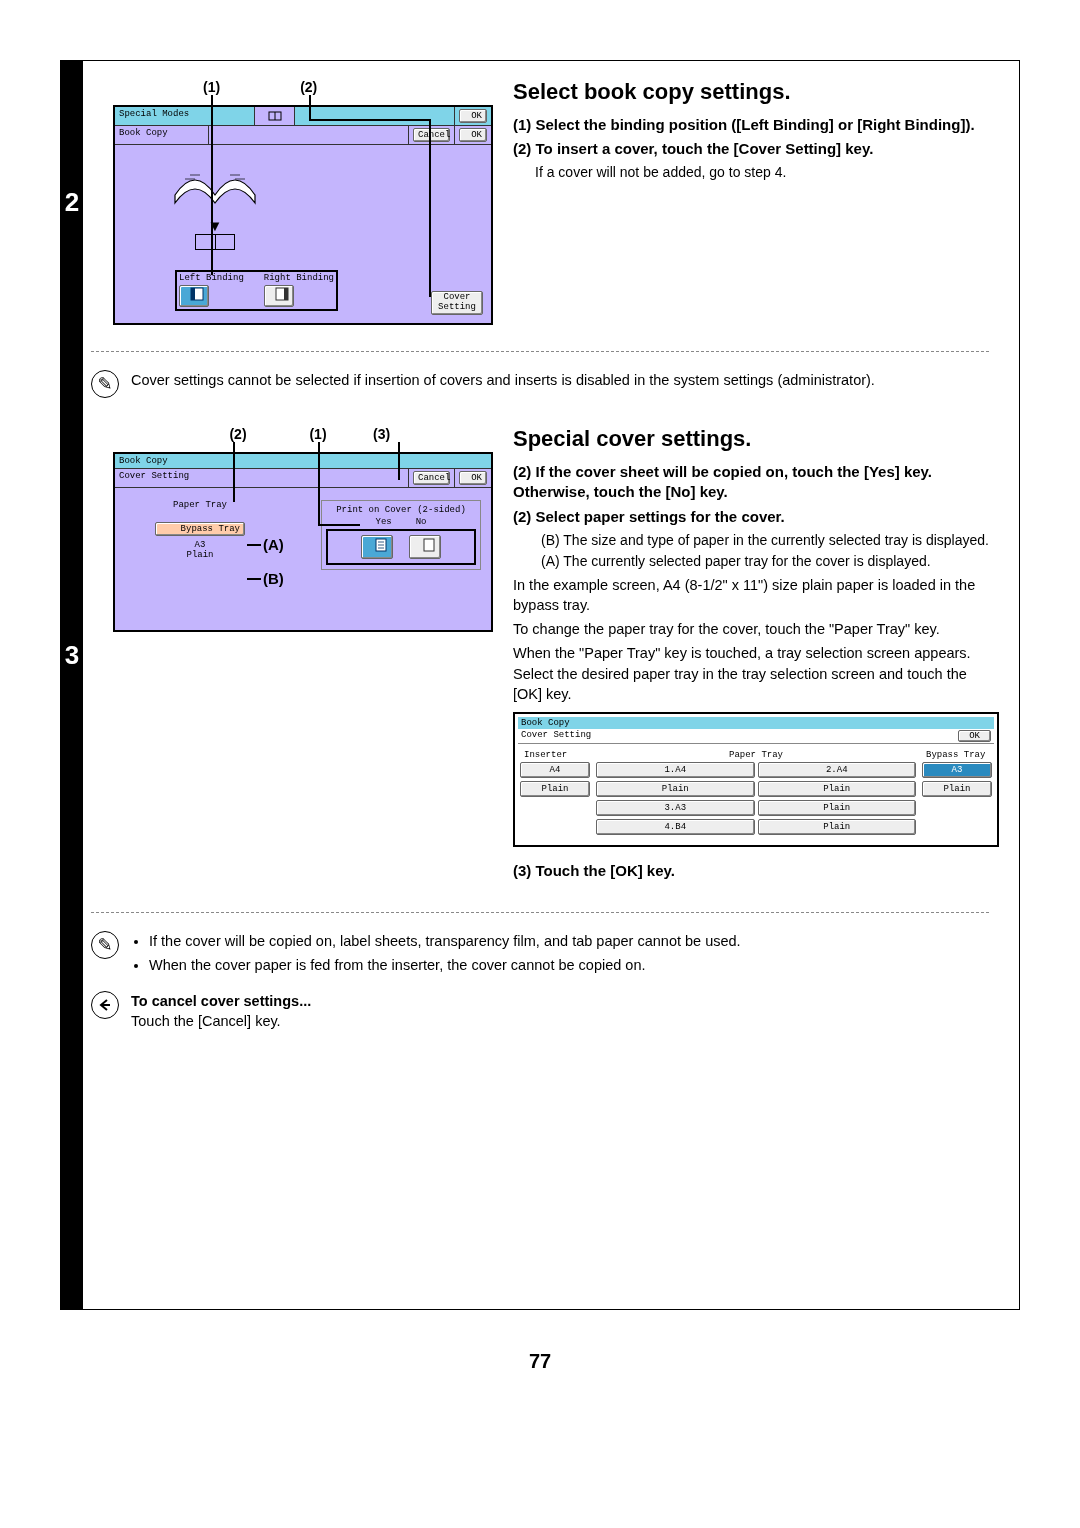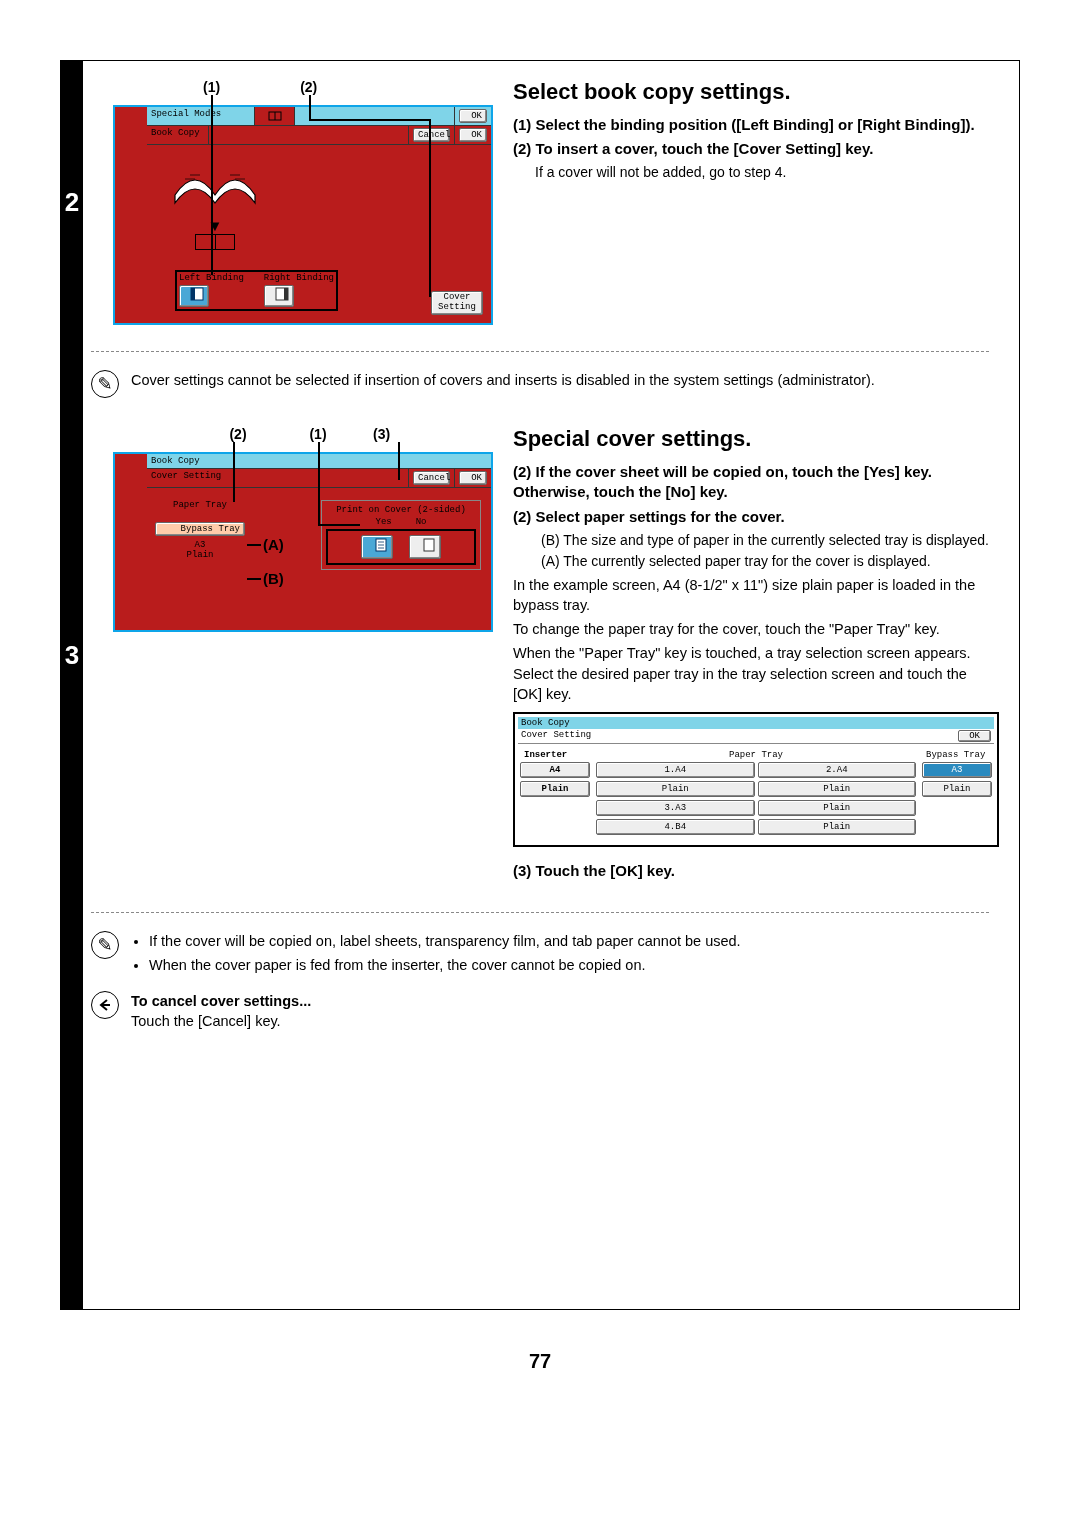--- a/index.html
+++ b/index.html
@@ -16,21 +16,21 @@
   .substep { font-weight: bold; margin: 4px 0; line-height: 1.35; }
   .note-small { font-size: 14px; margin: 4px 0 4px 22px; }
   .dash-sep { border: none; border-top: 1.5px dashed #888; margin: 8px 30px 8px 30px; }
   .note-row { display: flex; align-items: flex-start; gap: 12px; padding: 10px 30px 10px 30px; }
   .note-icon { width: 28px; height: 28px; border-radius: 50%; border: 1.8px solid #000; display: flex; align-items: center; justify-content: center; font-size: 18px; flex-shrink: 0; }
   .note-list { font-size: 14.5px; line-height: 1.4; }
   .note-list li { list-style: disc; margin-left: 18px; margin-bottom: 4px; }
   .page-num { text-align: center; font-size: 20px; font-weight: bold; margin-top: 24px; }
 
   
-  .screen { border: 2px solid #0ea5e9; background: #b91c1c; position: relative; padding-left: 32px; }
+  .screen { border: 2px solid #000000; background: #c4b5fd; position: relative; }
   .screen-row { display: flex; }
   .screen-label { font-family: "Courier New", monospace; font-size: 9px; }
   .screen-cell { border-right: 1px solid #333; padding: 2px 4px; }
   .screen-cell:last-child { border-right: none; }
   .screen-head { background: #7fd4e8; }
   .btn3d { border: 1px solid #666; background: #eee; box-shadow: inset -1px -1px 0 #888, inset 1px 1px 0 #fff; text-align: right; padding: 1px 4px; border-radius: 2px; }
   .btn3d.sel { background: #4aa8d6; }
   .callout-num { font-weight: bold; font-size: 14px; text-align: center; }
   .callout-line { position: absolute; background: #000; }
 
@@ -230,21 +230,21 @@
           <p class="para">When the "Paper Tray" key is touched, a tray selection screen appears. Select the desired paper tray in the tray selection screen and touch the [OK] key.</p>
 
           <div class="tray-box">
             <div style="background:#7fd4e8; padding:1px 3px;">Book Copy</div>
             <div style="display:flex; justify-content:space-between; border-bottom:1px solid #888; padding:1px 3px;">
               <span>Cover Setting</span>
               <span class="btn3d" style="padding:0 10px;">OK</span>
             </div>
             <div style="display:flex; gap:6px; padding:4px 2px;">
 
-              <div style="flex:0 0 70px;font-weight:bold;">
+              <div style="flex:0 0 70px;">
                 <div class="tray-cell head">Inserter</div>
                 <div class="tray-cell">A4</div>
                 <div class="tray-cell" style="margin-top:3px;">Plain</div>
               </div>
 
               <div style="flex:1;">
                 <div class="tray-cell head" style="text-align:center;">Paper Tray</div>
                 <div class="tray-row">
                   <div class="tray-cell">1.A4</div>
                   <div class="tray-cell">2.A4</div>

